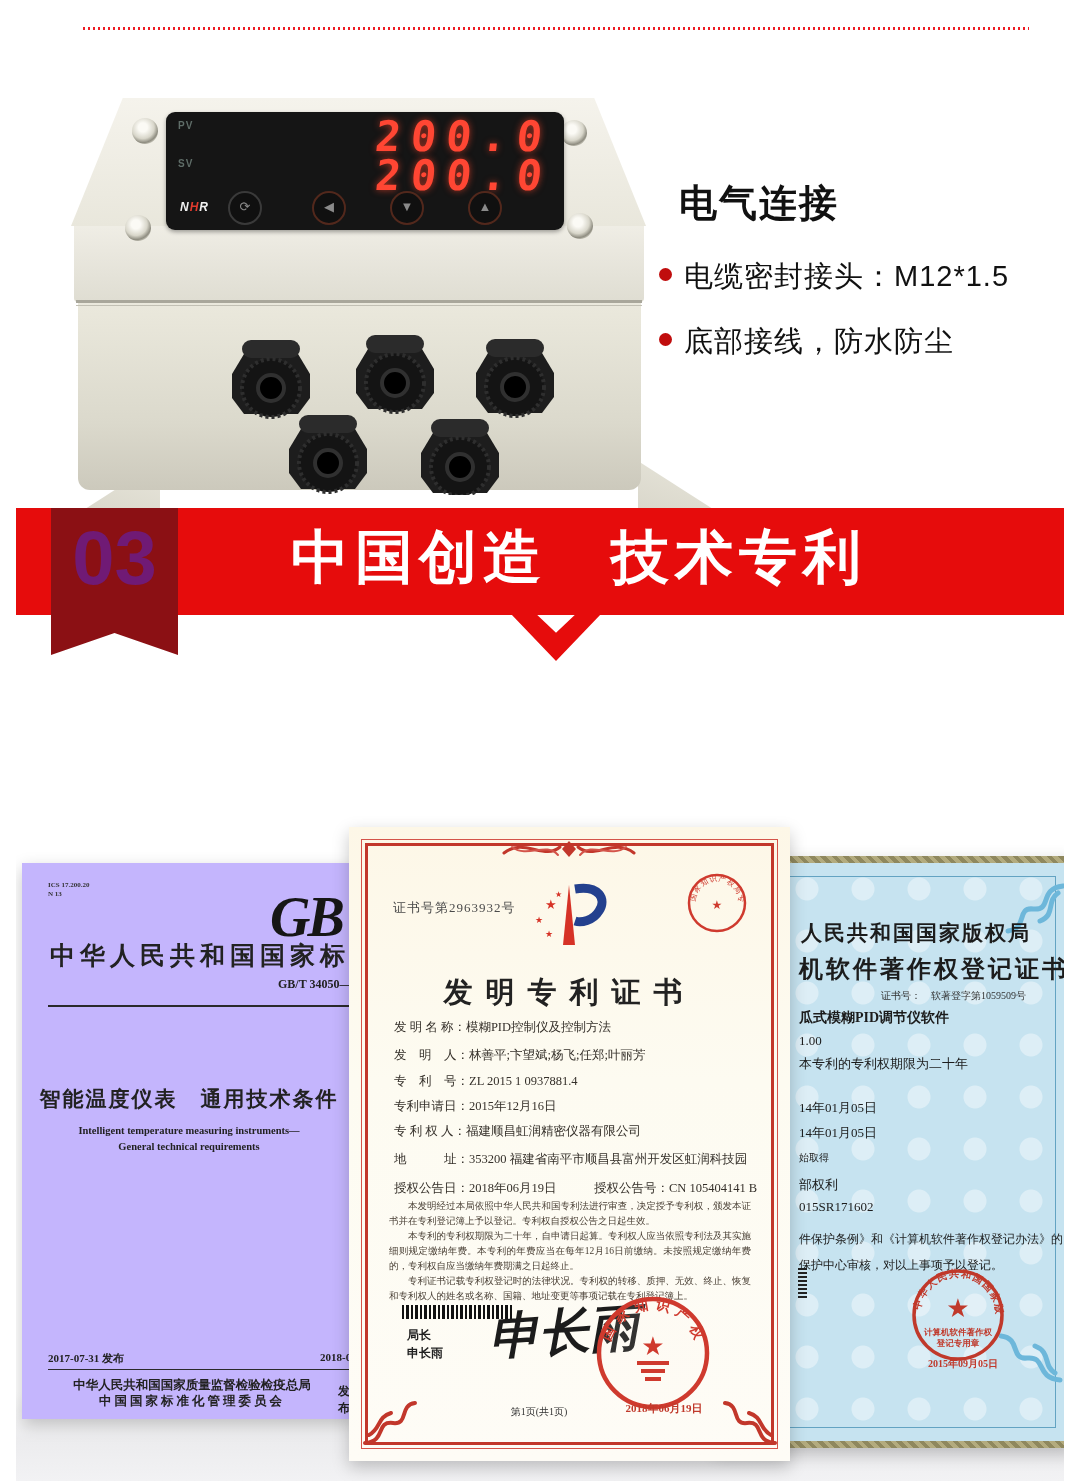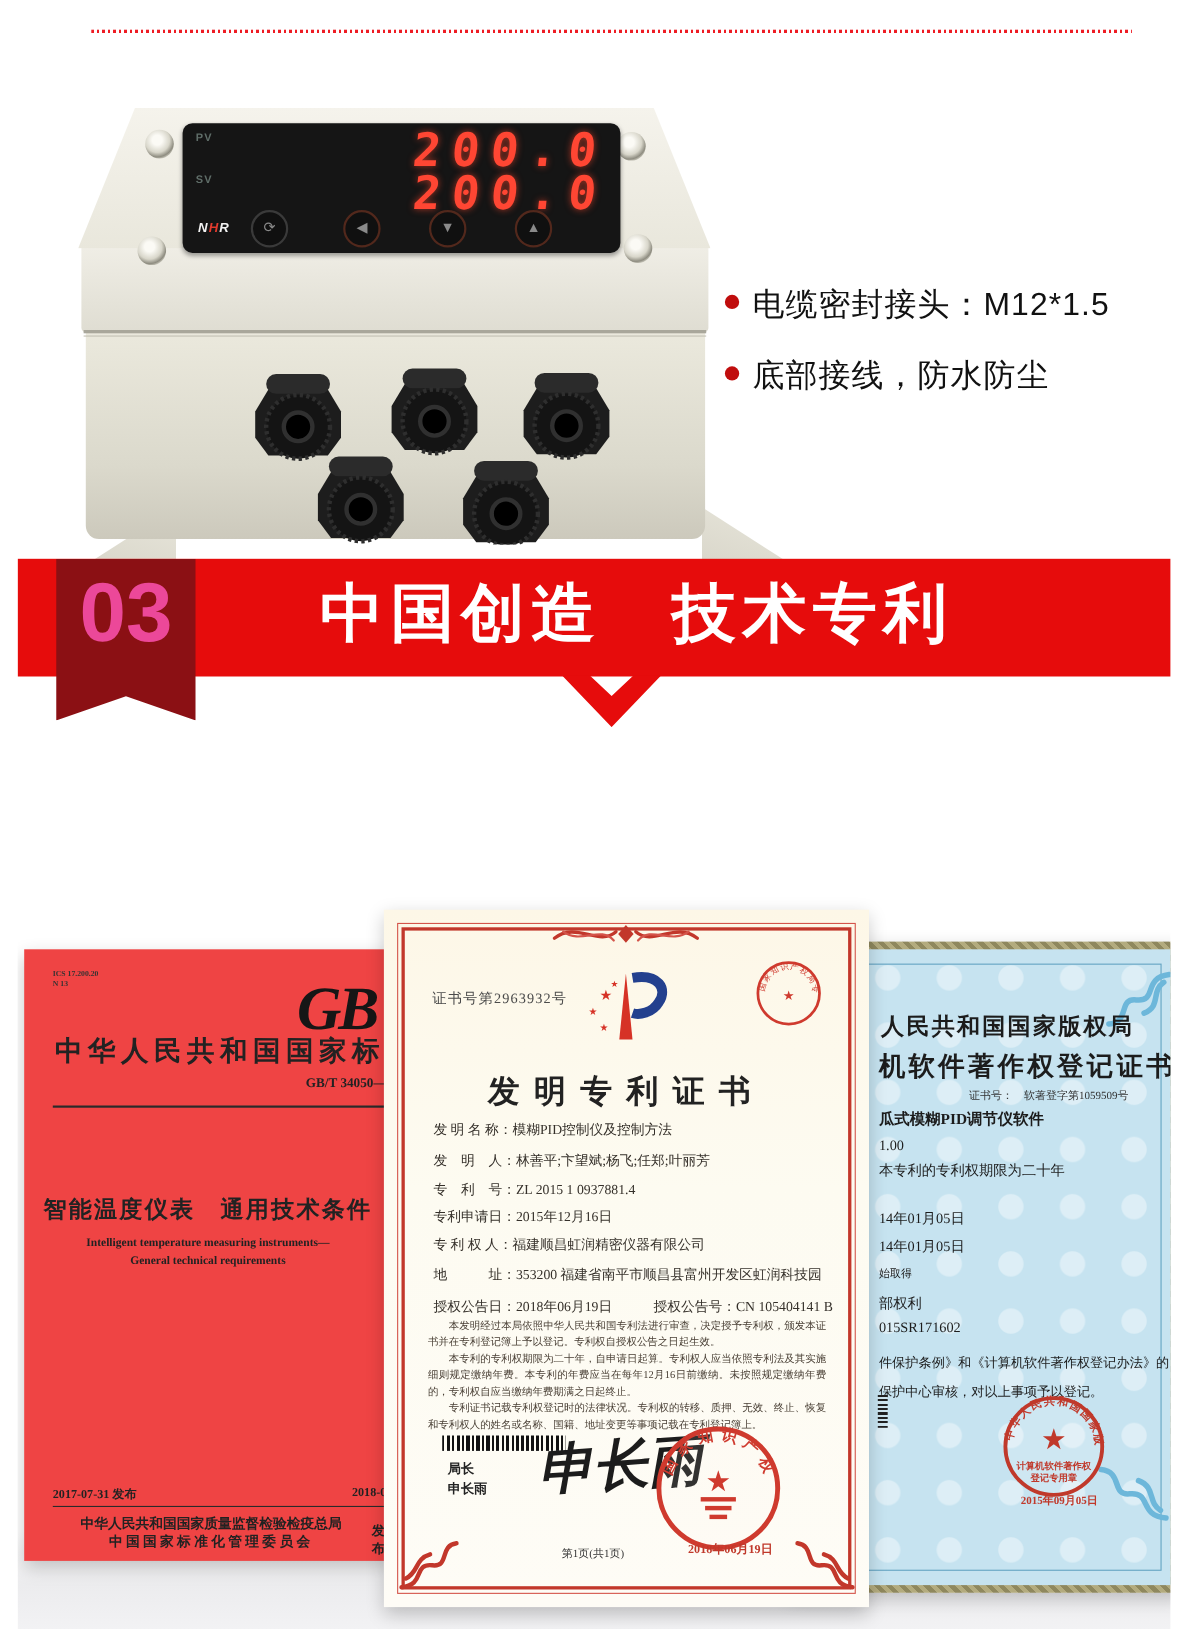--- a/index.html
+++ b/index.html
@@ -46,35 +46,35 @@
   #elecTitle{left:663px;top:178px;font-size:38px;font-weight:700;color:#111;letter-spacing:2px;}
   .bullet-dot{width:13px;height:13px;border-radius:50%;background:#c00d0d;}
   .bullet-text{font-size:29px;color:#111;letter-spacing:1px;}
 
   
   #band{left:0;top:508px;width:1080px;height:107px;background:#e60c0c;}
   #bandTitle{left:0;top:519px;width:1080px;text-align:center;color:#fff;
              font-size:58px;font-weight:800;letter-spacing:6px;padding-left:46px;box-sizing:border-box;}
   #ribbon{left:35px;top:508px;width:127px;height:147px;background:#8b1014;
           clip-path:polygon(0 0,100% 0,100% 100%,50% 85%,0 100%);}
-  #ribbonNum{left:35px;top:514px;width:127px;text-align:center;color:#ec4899;font-size:76px;font-weight:800;}
+  #ribbonNum{left:35px;top:514px;width:127px;text-align:center;color:#701a75;font-size:76px;font-weight:800;}
   #pointer{left:495px;top:614px;width:90px;height:47px;background:#e60c0c;
            clip-path:polygon(0 0,28% 0,50% 40%,72% 0,100% 0,50% 100%);}
 
   
   #claim{left:0;top:722px;width:1080px;text-align:center;font-size:37px;font-weight:700;color:#111;letter-spacing:1px;}
   #claim .red{color:#d90f0f;}
 
   
   #grayband{left:0;top:1392px;width:1080px;height:89px;
             background:linear-gradient(180deg,#ffffff,#ececee 55%,#f2f2f4);}
   .cert{box-shadow:0 6px 16px rgba(0,0,0,.22);}
 
   
-  #certGB{left:6px;top:863px;width:334px;height:556px;background:#ef4444;z-index:1;overflow:hidden;
+  #certGB{left:6px;top:863px;width:334px;height:556px;background:#c4b5fd;z-index:1;overflow:hidden;
           font-family:"Liberation Serif",serif;color:#222;text-decoration:underline;}
   #gbIcs{left:26px;top:18px;font-size:7px;font-weight:700;line-height:9px;color:#333;}
   #gbLogo{left:248px;top:22px;font-size:56px;font-weight:900;font-style:italic;letter-spacing:-3px;color:#161616;}
   #gbTitle{left:28px;top:76px;font-size:25px;font-weight:700;letter-spacing:5px;white-space:nowrap;}
   #gbCode{left:256px;top:114px;font-size:12px;font-weight:700;white-space:nowrap;}
   #gbHr{left:26px;top:142px;width:308px;height:0;border-top:2px solid #2a2a2a;}
   #gbCn{left:0;top:222px;width:334px;text-align:center;font-size:21px;font-weight:700;letter-spacing:2px;white-space:nowrap;}
   #gbEn1{left:0;top:262px;width:334px;text-align:center;font-size:10.5px;font-weight:700;}
   #gbEn2{left:0;top:278px;width:334px;text-align:center;font-size:10.5px;font-weight:700;}
   #gbIssue{left:26px;top:488px;font-size:11px;font-weight:700;}
@@ -194,20 +194,21 @@
         <g transform="translate(365,324)">
           <polygon points="12,14 66,14 78,34 78,58 66,74 12,74 0,58 0,34" fill="#1d1d1d"></polygon>
           <rect x="10" y="0" width="58" height="18" rx="9" fill="#2b2b2b"></rect>
           <circle cx="39" cy="48" r="29" fill="#141414" stroke="#2e2e2e" stroke-width="4" stroke-dasharray="3 3"></circle>
           <circle cx="39" cy="48" r="13" fill="#000" stroke="#303030" stroke-width="4"></circle>
         </g>
       </g>
     </svg>
   </div>
 
+  <div class="abs" id="elecTitle">电气连接</div>
   <div class="abs bullet-dot" style="left:643px;top:268px;"></div>
   <div class="abs bullet-text" style="left:668px;top:257px;">电缆密封接头：M12*1.5</div>
   <div class="abs bullet-dot" style="left:643px;top:333px;"></div>
   <div class="abs bullet-text" style="left:668px;top:322px;">底部接线，防水防尘</div>
 
   <div class="abs" id="band"></div>
   <div class="abs" id="pointer"></div>
   <div class="abs" id="ribbon"></div>
   <div class="abs" id="ribbonNum">03</div>
   <div class="abs" id="bandTitle">中国创造　技术专利</div>

